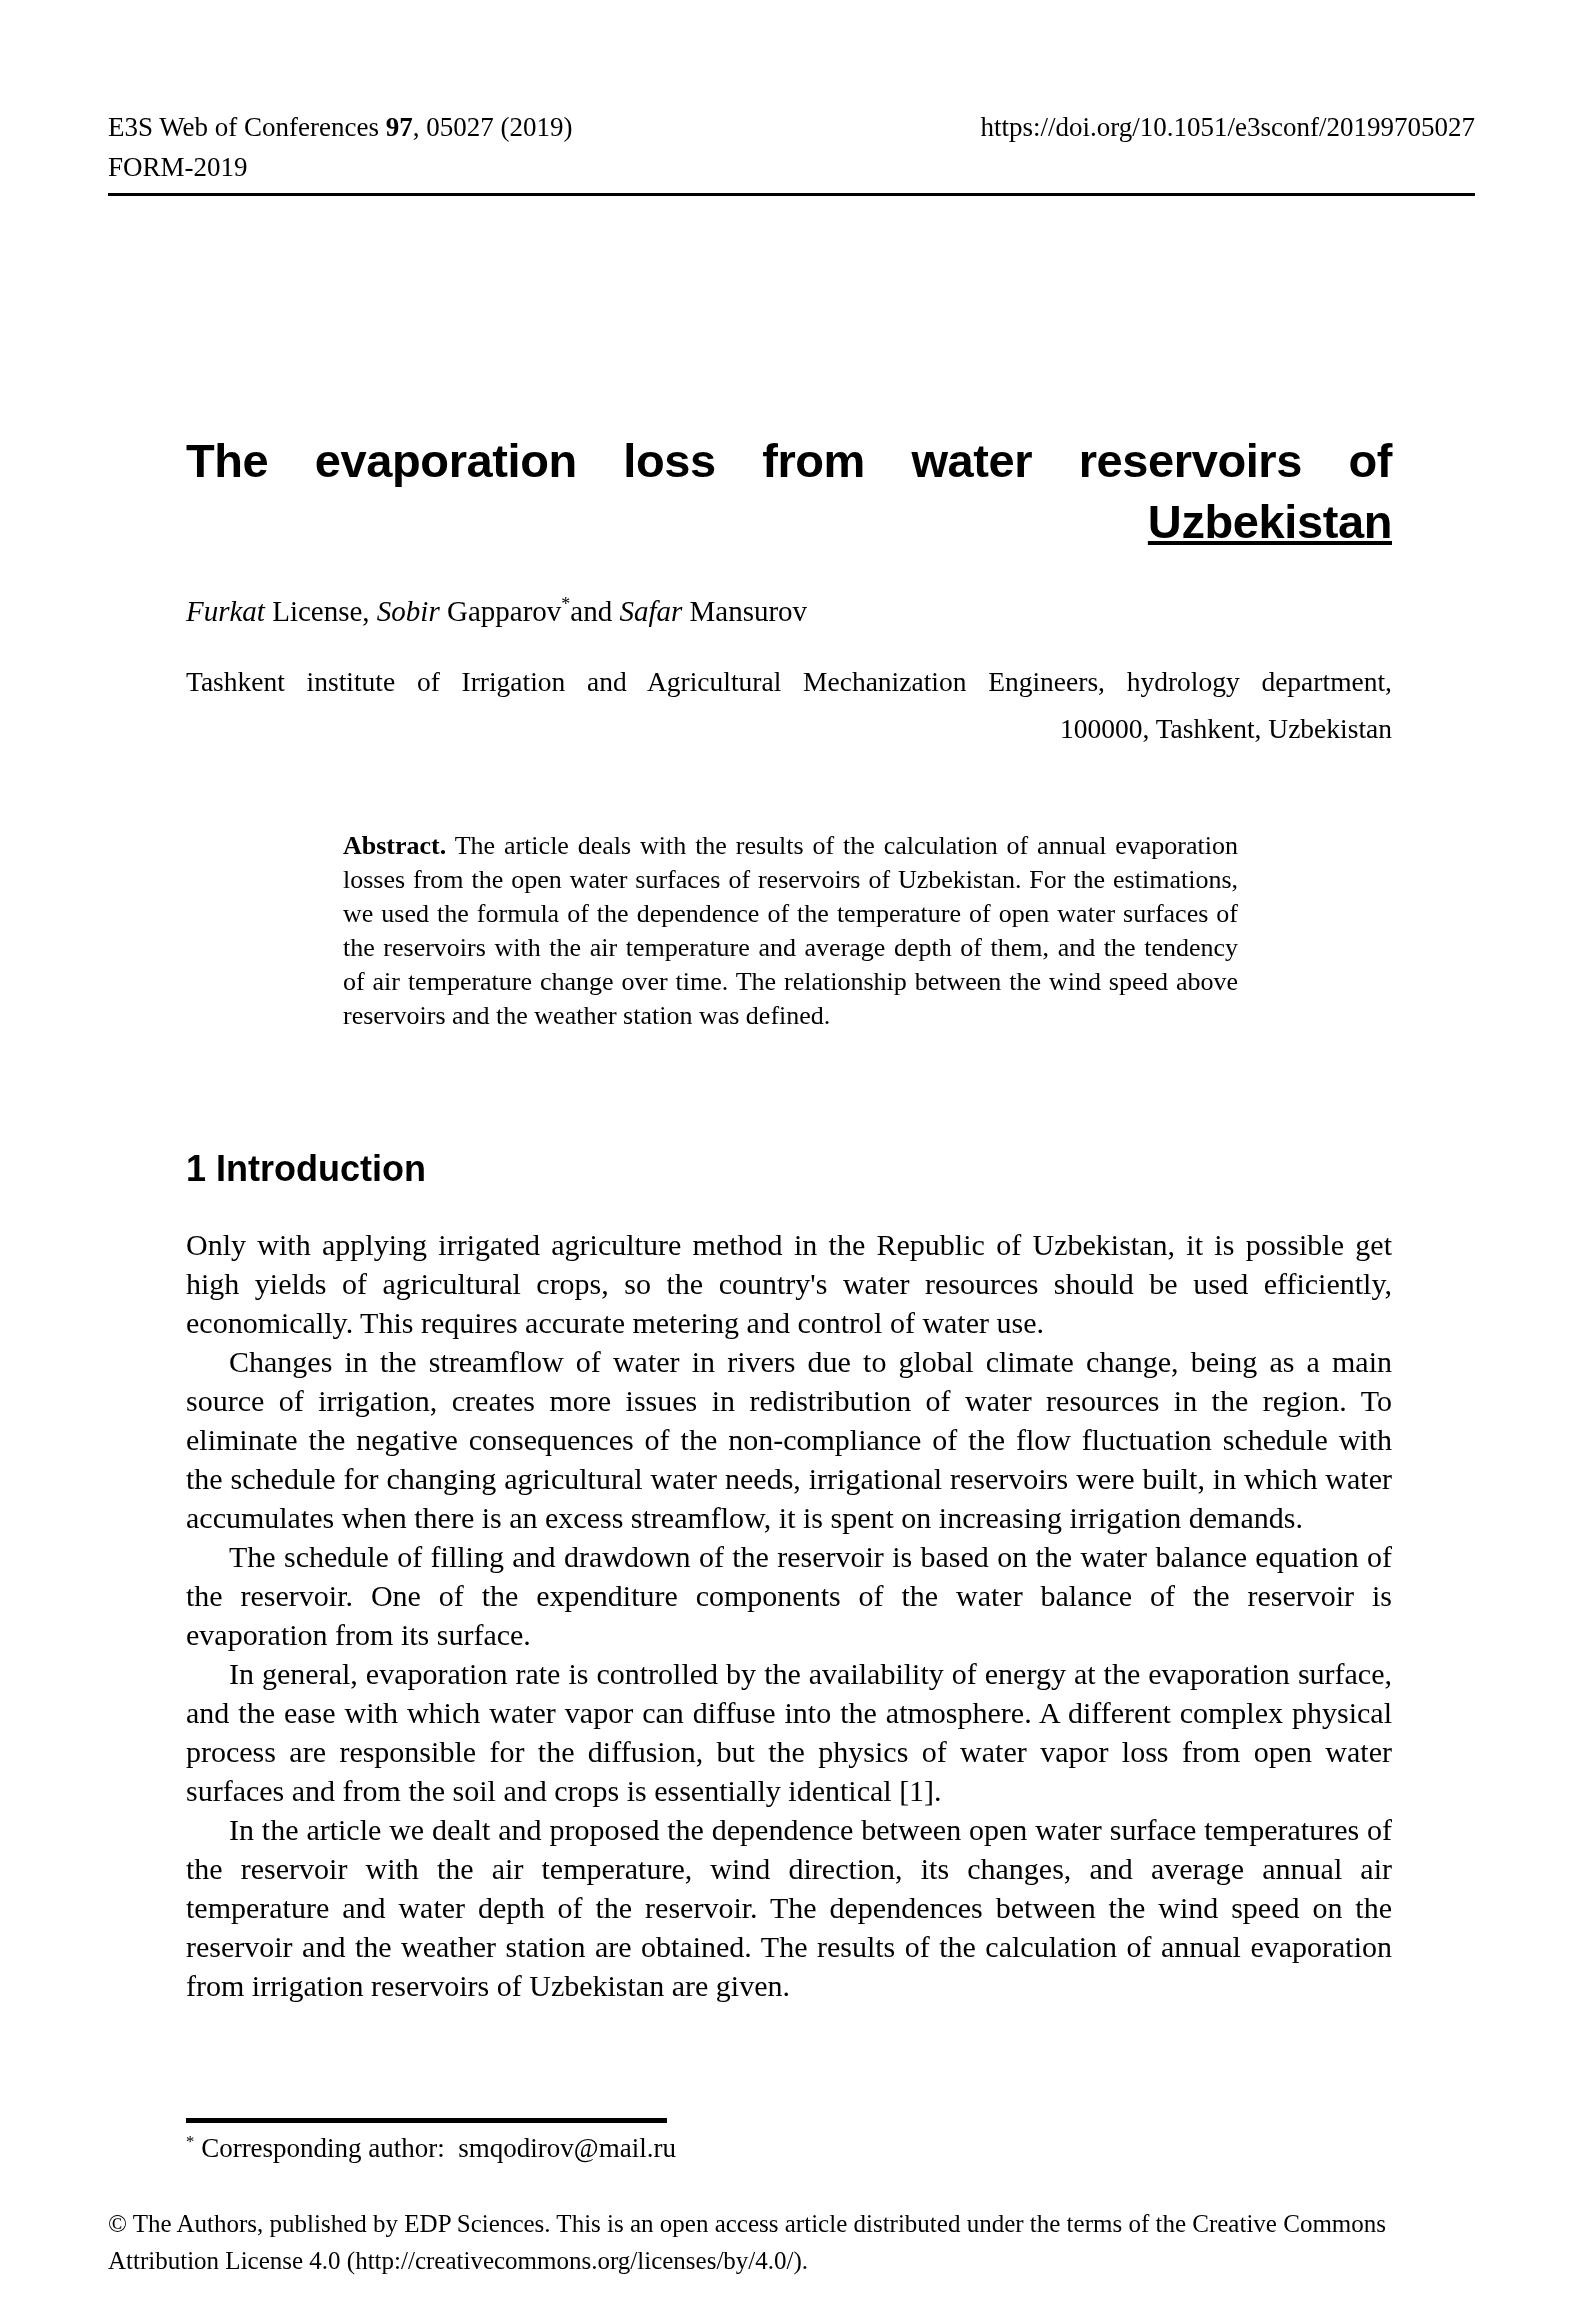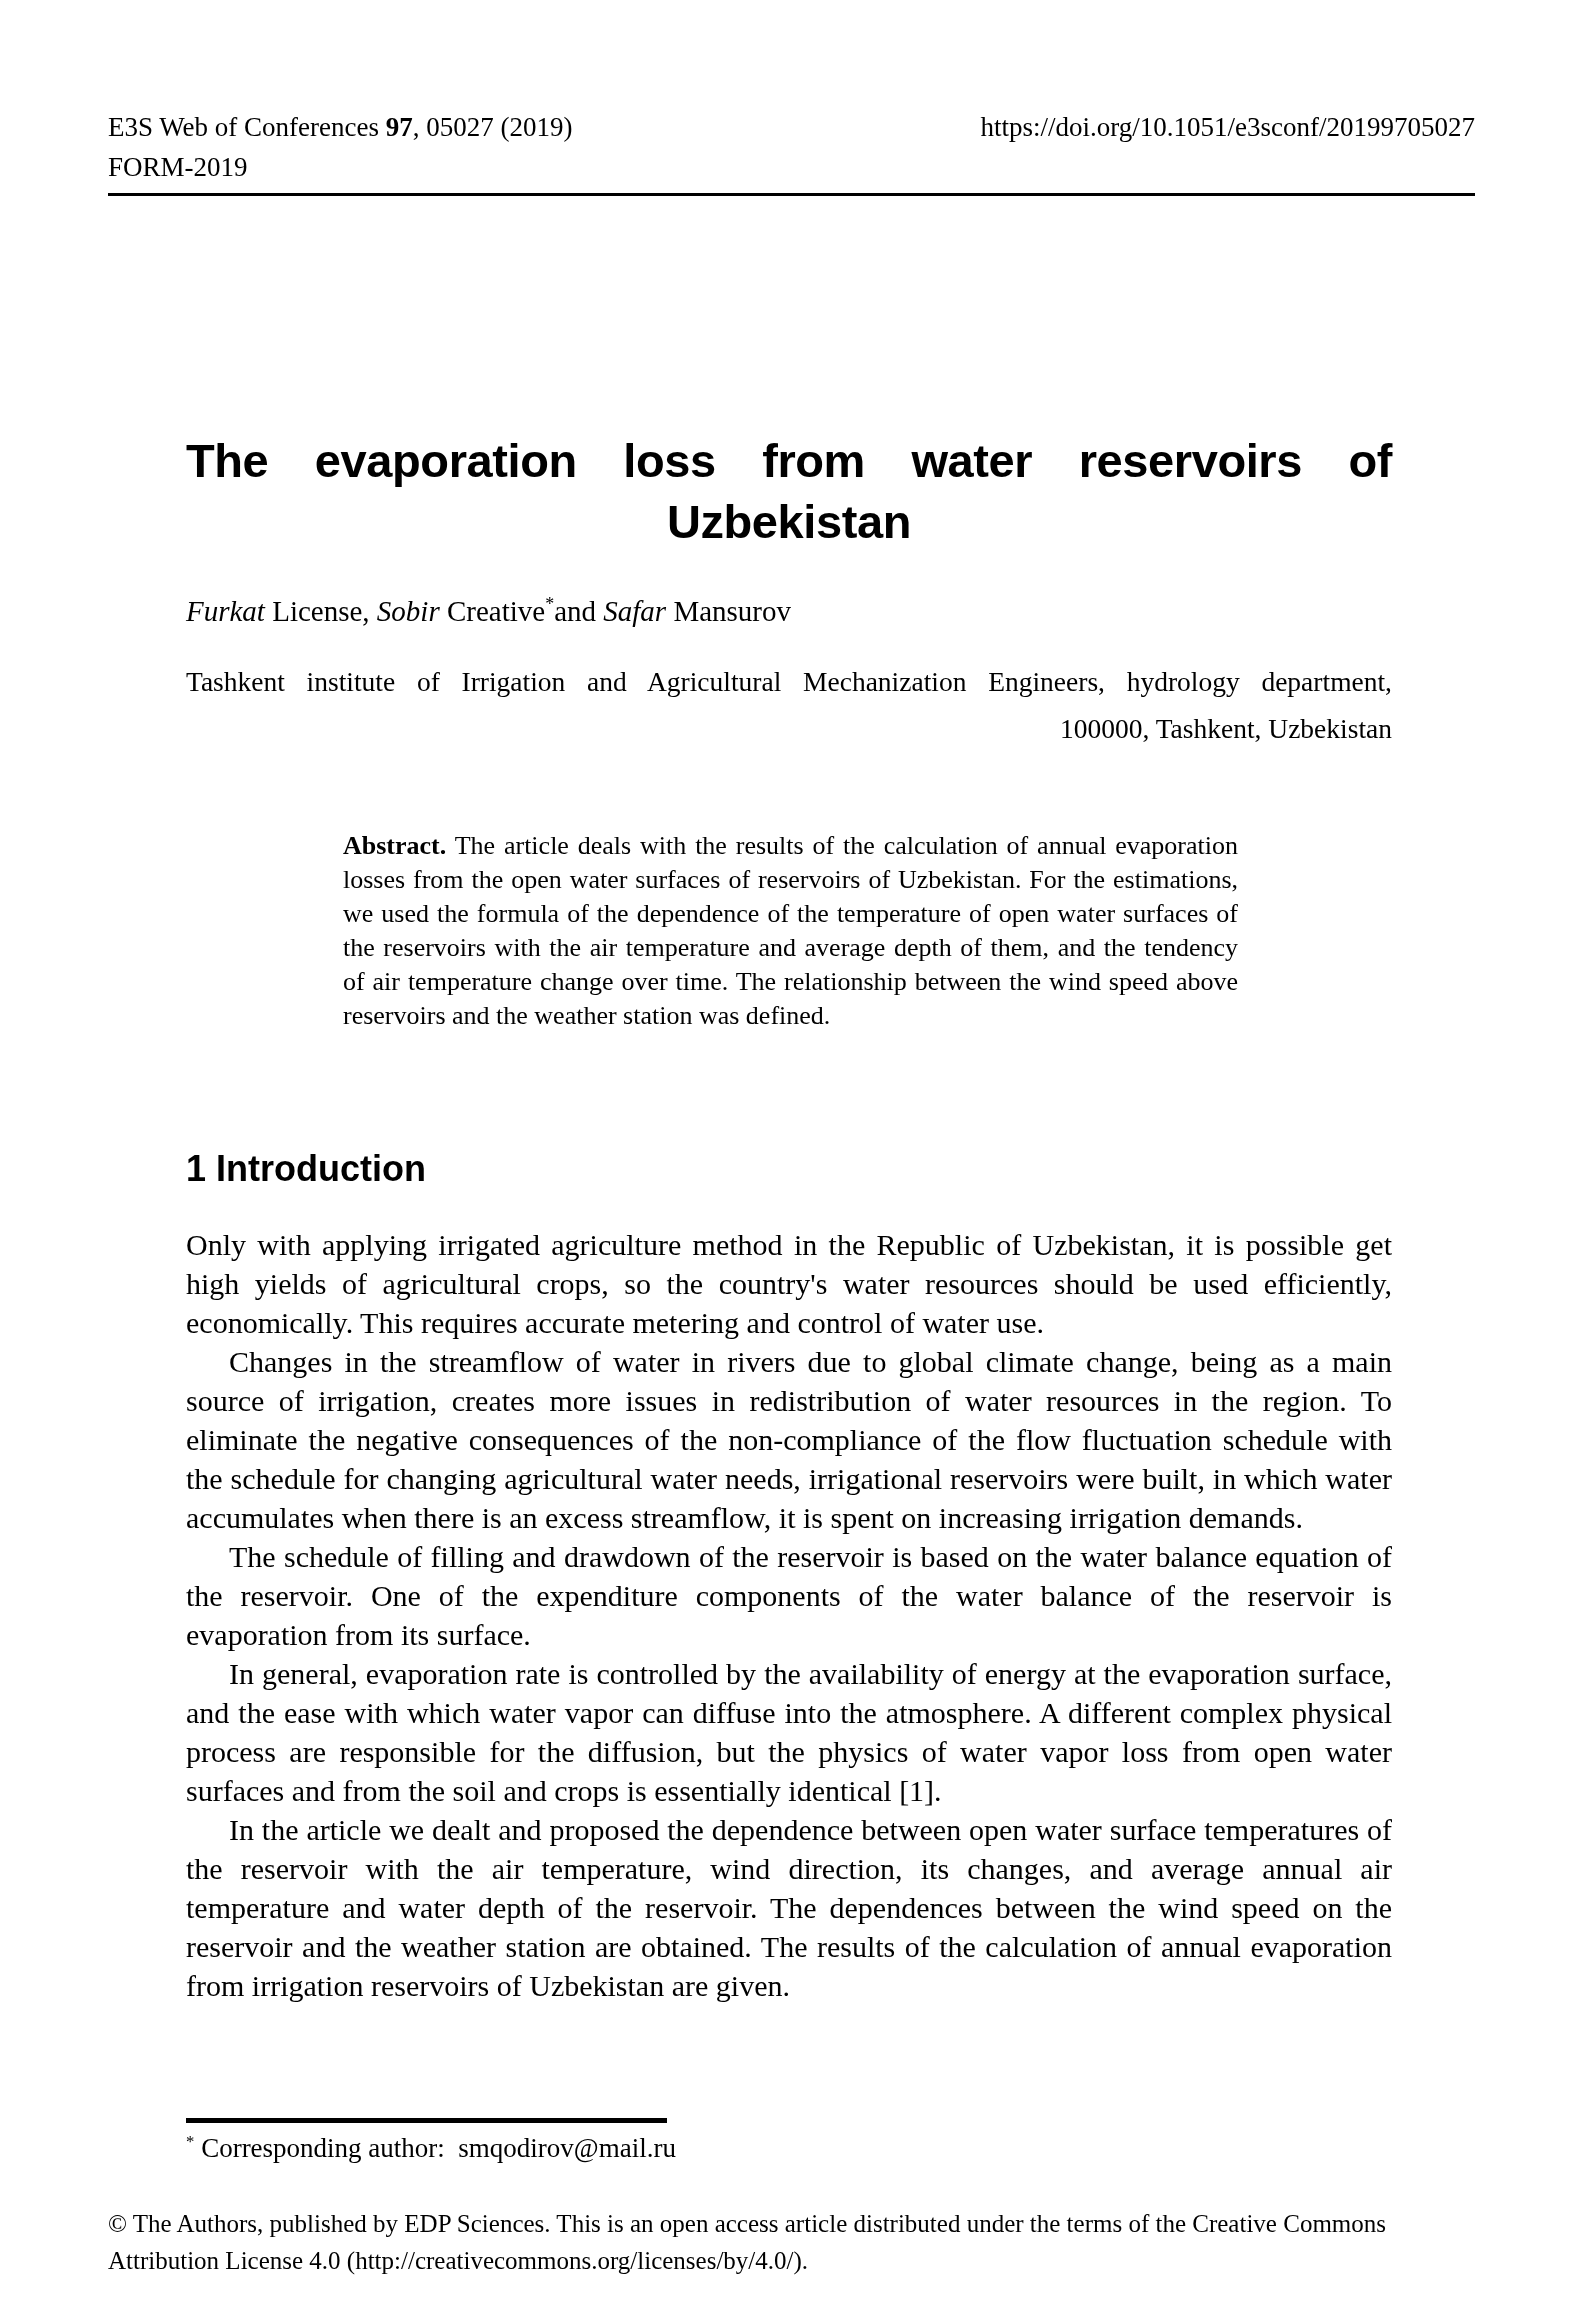--- a/index.html
+++ b/index.html
@@ -17,21 +17,21 @@
   .header-row{display:flex;justify-content:space-between;align-items:baseline;
     font-size:27px;line-height:35px;}
   .vol{font-weight:bold;}
   .conf-line{font-size:27px;line-height:35px;margin-top:4.7px;}
   .header-rule{margin-top:7.9px;height:3.1px;background:#000;}
   
   .title{position:absolute;left:186px;top:430px;width:1206px;
     font-family:"Liberation Sans", sans-serif;font-weight:bold;
     font-size:47px;line-height:61px;letter-spacing:-0.4px;}
   .title-line1{text-align:justify;text-align-last:justify;}
-  .title-line2{text-align:center;}
+  .title-line2{text-align:right;text-decoration:underline;}
   
   .authors{position:absolute;left:186px;top:595px;font-size:29px;}
   .authors i{font-style:italic;}
   .authors sup{font-size:0.62em;vertical-align:super;line-height:0;}
   .affiliation{position:absolute;left:186px;top:658px;width:1206px;
     font-size:27.5px;line-height:47px;}
   .aff-line1{text-align:justify;text-align-last:justify;white-space:nowrap;}
   .aff-line2{text-align:right;}
   
   .abstract{position:absolute;left:343px;top:829px;width:895px;
@@ -64,21 +64,21 @@
     </div>
     <div class="conf-line">FORM-2019</div>
     <div class="header-rule"></div>
   </div>
 
   <div class="title">
     <div class="title-line1">The evaporation loss from water reservoirs of</div>
     <div class="title-line2">Uzbekistan</div>
   </div>
 
-  <div class="authors"><i>Furkat</i><span> License, </span><i>Sobir</i><span> Creative</span><sup>*</sup><span>and </span><i>Safar</i><span> Mansurov</span></div>
+  <div class="authors"><i>Furkat</i><span> License, </span><i>Sobir</i><span> Gapparov</span><sup>*</sup><span>and </span><i>Safar</i><span> Mansurov</span></div>
 
   <div class="affiliation">
     <div class="aff-line1">Tashkent institute of Irrigation and Agricultural Mechanization Engineers, hydrology department,</div>
     <div class="aff-line2">100000, Tashkent, Uzbekistan</div>
   </div>
 
   <div class="abstract"><span class="abstract-label">Abstract.</span><span> The article deals with the results of the calculation of annual evaporation losses from the open water surfaces of reservoirs of Uzbekistan. For the estimations, we used the formula of the dependence of the temperature of open water surfaces of the reservoirs with the air temperature and average depth of them, and the tendency of air temperature change over time. The relationship between the wind speed above reservoirs and the weather station was defined.</span></div>
 
   <div class="section-heading">1 Introduction</div>
 

